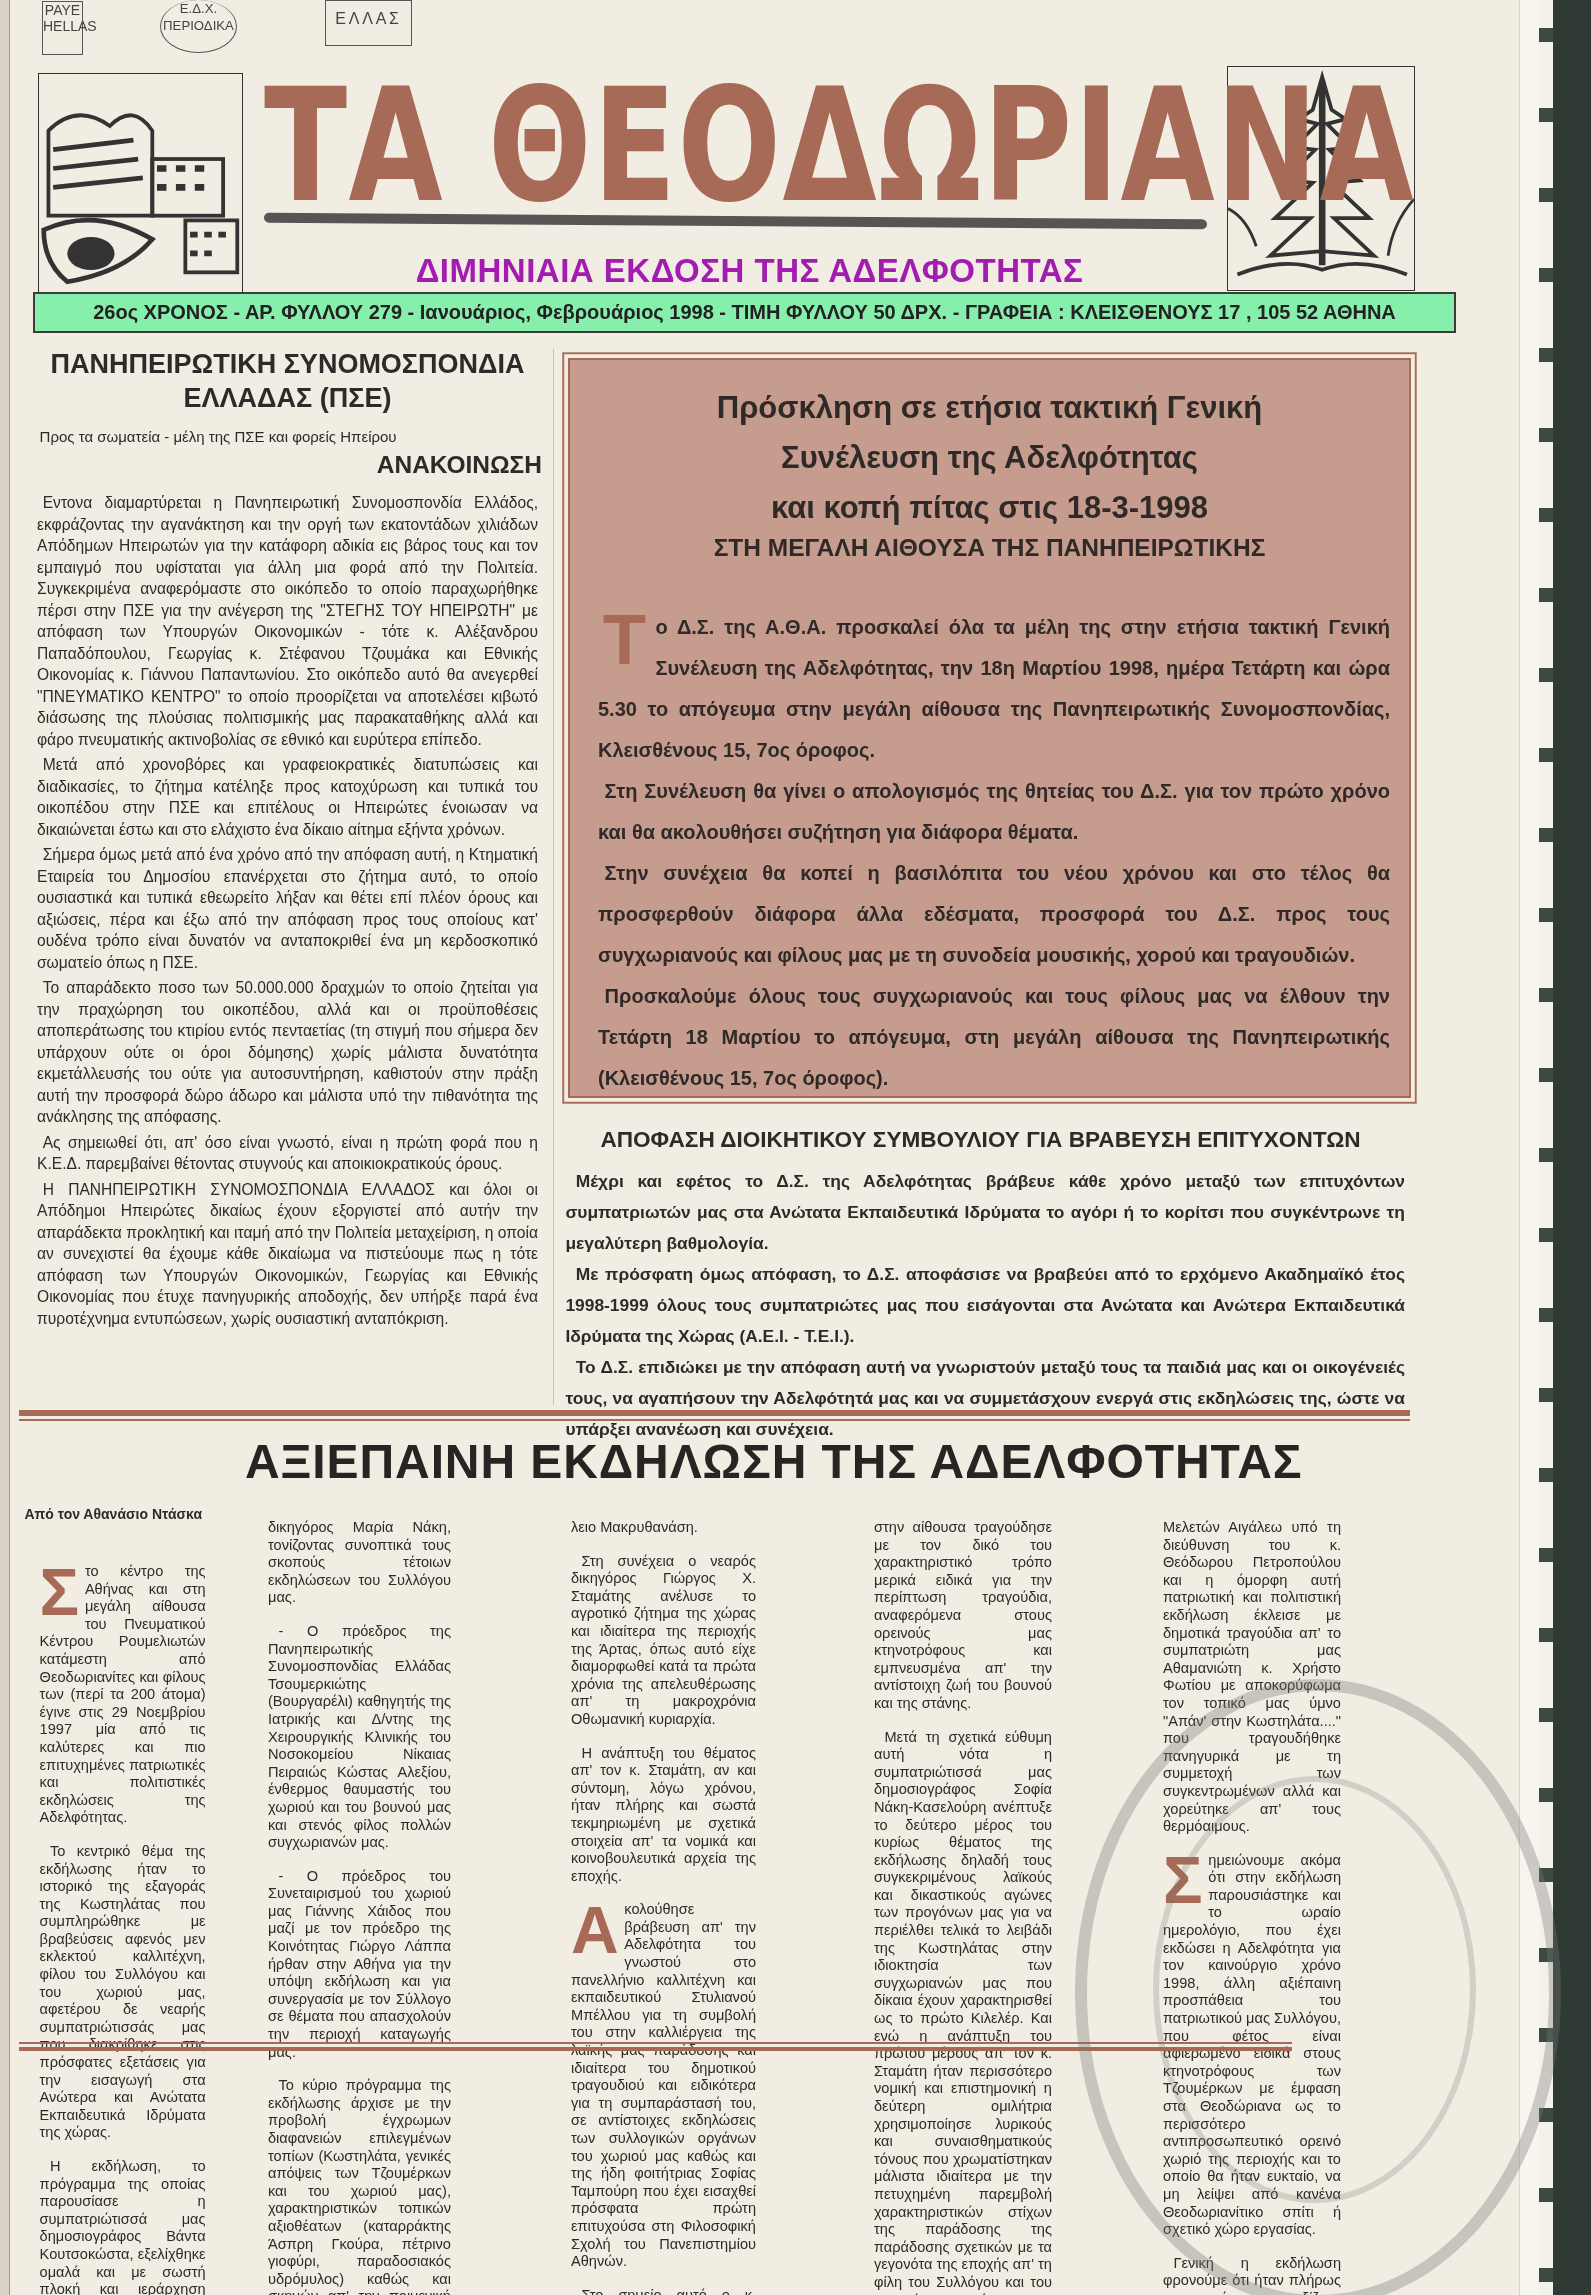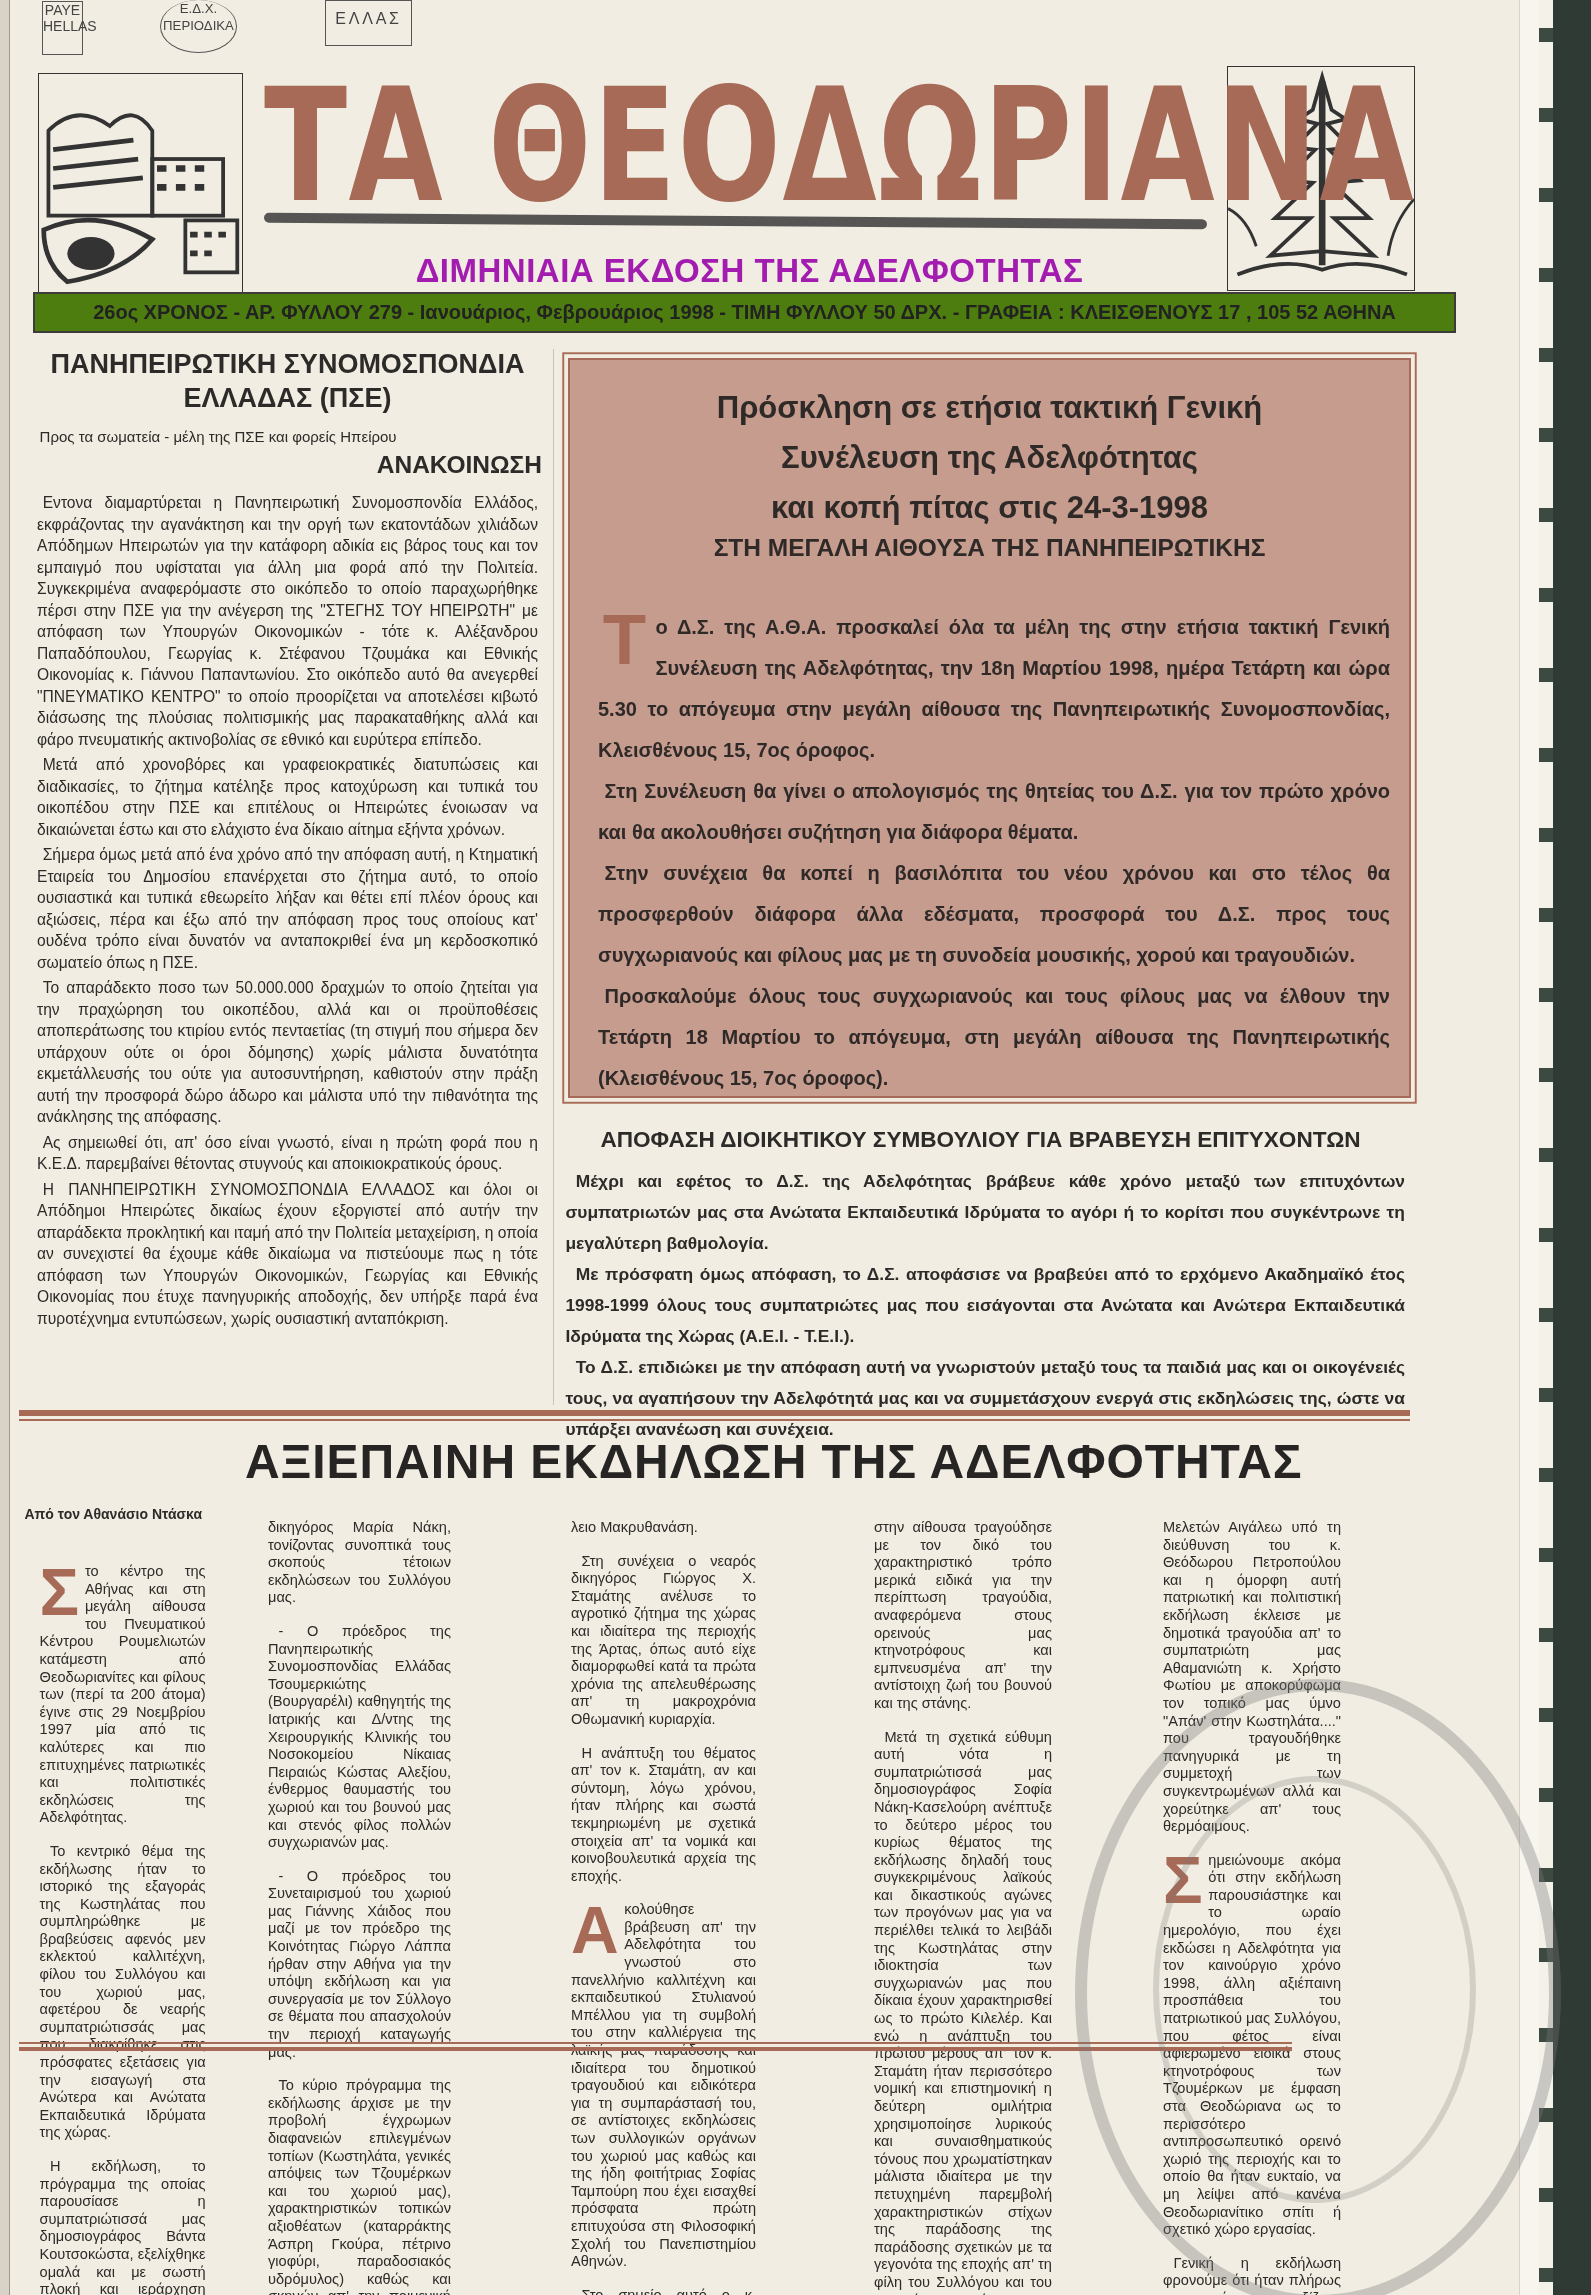--- a/index.html
+++ b/index.html
@@ -20,21 +20,21 @@
   .stamp3 { left:325px; top:0; width:85px; height:40px; font-size:16px; line-height:28px; letter-spacing:2.8px; padding-top:4px; }
 
   .art { position:absolute; border:1.9px solid #333; background:#f1ede2; overflow:hidden; }
   .art-left { left:38px; top:73px; width:203px; height:222px; }
   .art-right { left:1227px; top:66px; width:186px; height:223px; }
 
   .masthead-title { position:absolute; left:264px; top:66px; width:953px; text-align:center; font-size:156px; font-weight:bold; color:#a66a57; letter-spacing:1.9px; line-height:160px; transform:scaleX(0.78); transform-origin:left top; white-space:nowrap; font-family:"DejaVu Sans", sans-serif; }
   .masthead-bar { position:absolute; left:264px; top:216px; width:943px; height:10.4px; background:#565554; border-radius:5.2px; transform:rotate(0.4deg); }
   .masthead-sub { position:absolute; left:325px; top:252px; width:849px; text-align:center; font-size:33px; font-weight:bold; color:#a21caf; letter-spacing:0.5px; }
 
-  .info-band { position:absolute; left:33px; top:292px; width:1419px; height:37px; background:#4d7c0f; border:2.8px solid #3d3c3b; display:flex; align-items:center; justify-content:center; font-size:20px; font-weight:bold; color:#222; white-space:nowrap; }
+  .info-band { position:absolute; left:33px; top:292px; width:1419px; height:37px; background:#86efac; border:2.8px solid #3d3c3b; display:flex; align-items:center; justify-content:center; font-size:20px; font-weight:bold; color:#222; white-space:nowrap; }
 
   .col-left { position:absolute; left:33px; top:347px; width:509px; }
   .pse-title { text-align:center; font-size:27px; font-weight:bold; line-height:34px; }
   .pse-to { font-size:15px; margin-top:13.2px; margin-left:6.6px; }
   .pse-head { text-align:right; font-size:24.5px; font-weight:bold; margin-top:5.7px; margin-bottom:13.2px; }
   .body-text { font-size:15.6px; line-height:21.5px; text-align:justify; }
   .body-text p { margin:4px; text-indent:5.7px; }
 
   .vrule { position:absolute; background:#c9c3b7; width:1.4px; }
 
@@ -121,21 +121,21 @@
     <p>Το απαράδεκτο ποσο των 50.000.000 δραχμών το οποίο ζητείται για την πραχώρηση του οικοπέδου, αλλά και οι προϋποθέσεις αποπεράτωσης του κτιρίου εντός πενταετίας (τη στιγμή που σήμερα δεν υπάρχουν ούτε οι όροι δόμησης) χωρίς μάλιστα δυνατότητα εκμετάλλευσής του ούτε για αυτοσυντήρηση, καθιστούν στην πράξη αυτή την προσφορά δώρο άδωρο και μάλιστα υπό την πιθανότητα της ανάκλησης της απόφασης.</p>
     <p>Ας σημειωθεί ότι, απ' όσο είναι γνωστό, είναι η πρώτη φορά που η Κ.Ε.Δ. παρεμβαίνει θέτοντας στυγνούς και αποικιοκρατικούς όρους.</p>
     <p>Η ΠΑΝΗΠΕΙΡΩΤΙΚΗ ΣΥΝΟΜΟΣΠΟΝΔΙΑ ΕΛΛΑΔΟΣ και όλοι οι Απόδημοι Ηπειρώτες δικαίως έχουν εξοργιστεί από αυτήν την απαράδεκτα προκλητική και ιταμή από την Πολιτεία μεταχείριση, η οποία αν συνεχιστεί θα έχουμε κάθε δικαίωμα να πιστεύουμε πως η τότε απόφαση των Υπουργών Οικονομικών, Γεωργίας και Εθνικής Οικονομίας που έτυχε πανηγυρικής αποδοχής, δεν υπήρξε παρά ένα πυροτέχνημα εντυπώσεων, χωρίς ουσιαστική ανταπόκριση.</p>
   </div>
 </div>
 
 <div class="invite">
   <div class="invite-title">
     <div>Πρόσκληση σε ετήσια τακτική Γενική</div>
     <div>Συνέλευση της Αδελφότητας</div>
-    <div>και κοπή πίτας στις 24-3-1998</div>
+    <div>και κοπή πίτας στις 18-3-1998</div>
   </div>
   <div class="invite-sub">ΣΤΗ ΜΕΓΑΛΗ ΑΙΘΟΥΣΑ ΤΗΣ ΠΑΝΗΠΕΙΡΩΤΙΚΗΣ</div>
   <div class="invite-body">
     <p class="first"><span class="dropcap-T">Τ</span><span>ο Δ.Σ. της Α.Θ.Α. προσκαλεί όλα τα μέλη της στην ετήσια τακτική Γενική Συνέλευση της Αδελφότητας, την 18η Μαρτίου 1998, ημέρα Τετάρτη και ώρα 5.30 το απόγευμα στην μεγάλη αίθουσα της Πανηπειρωτικής Συνομοσπονδίας, Κλεισθένους 15, 7ος όροφος.</span></p>
     <p>Στη Συνέλευση θα γίνει ο απολογισμός της θητείας του Δ.Σ. για τον πρώτο χρόνο και θα ακολουθήσει συζήτηση για διάφορα θέματα.</p>
     <p>Στην συνέχεια θα κοπεί η βασιλόπιτα του νέου χρόνου και στο τέλος θα προσφερθούν διάφορα άλλα εδέσματα, προσφορά του Δ.Σ. προς τους συγχωριανούς και φίλους μας με τη συνοδεία μουσικής, χορού και τραγουδιών.</p>
     <p>Προσκαλούμε όλους τους συγχωριανούς και τους φίλους μας να έλθουν την Τετάρτη 18 Μαρτίου το απόγευμα, στη μεγάλη αίθουσα της Πανηπειρωτικής (Κλεισθένους 15, 7ος όροφος).</p>
   </div>
 </div>
 

